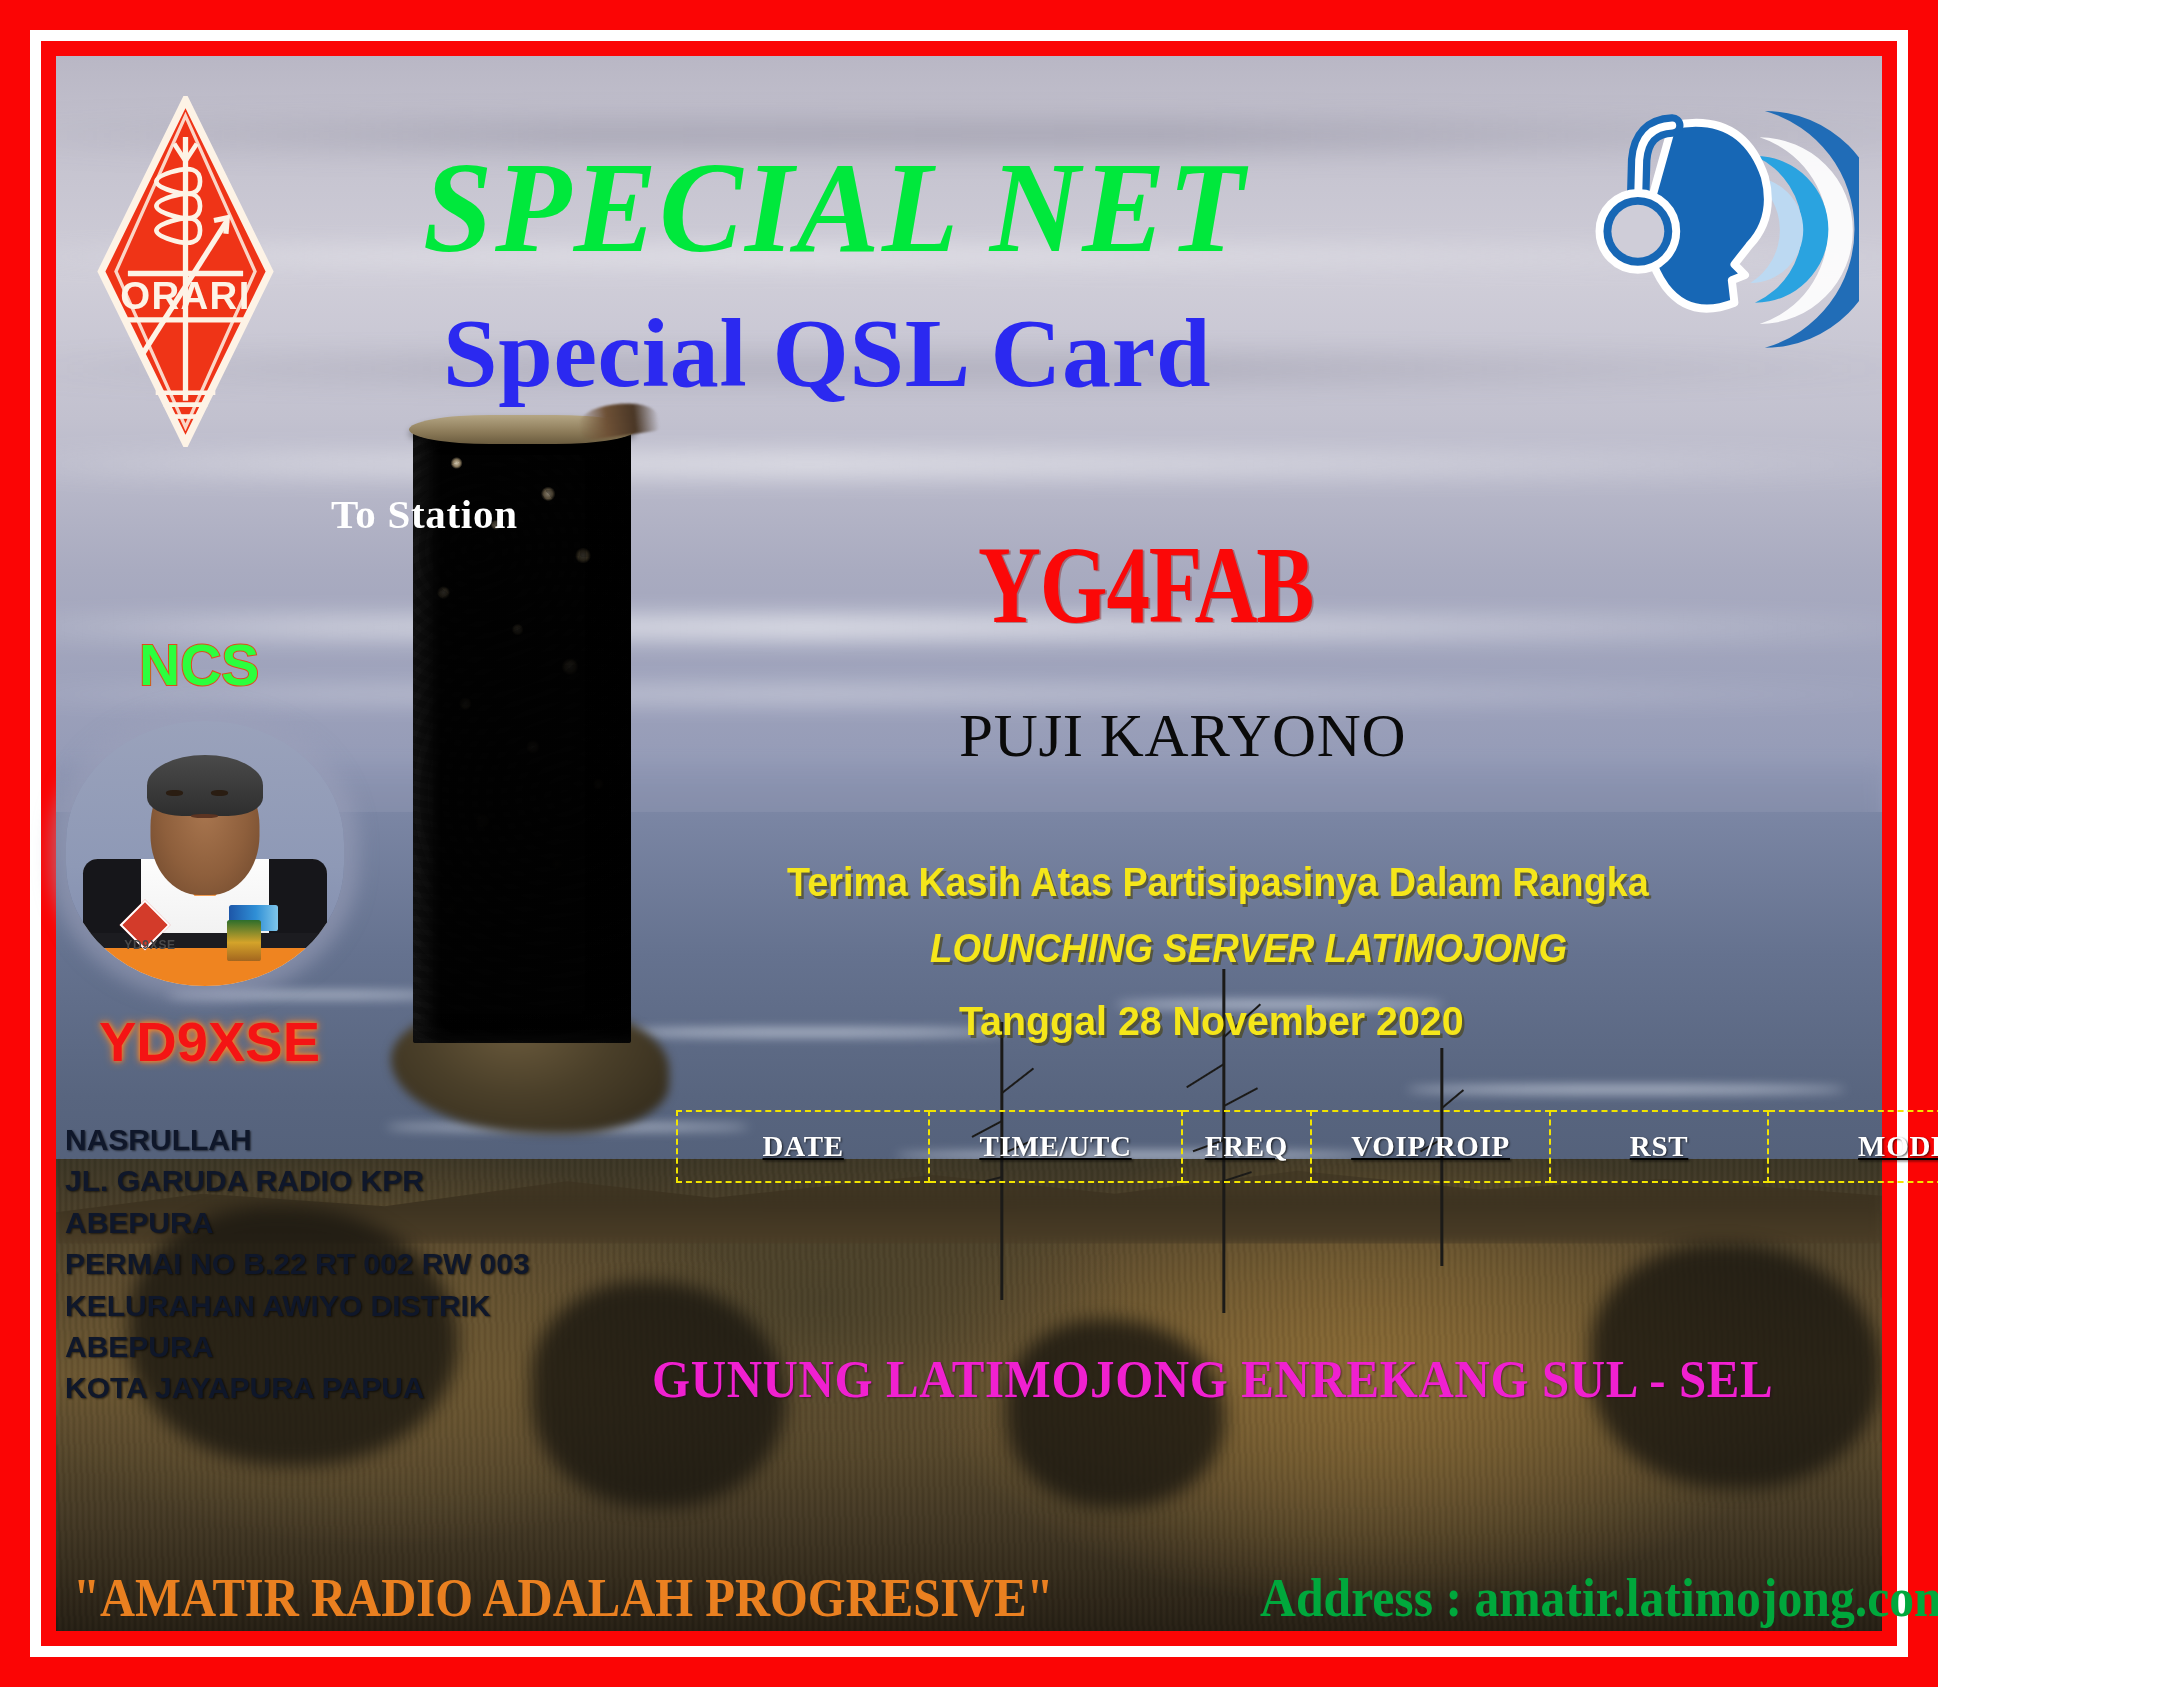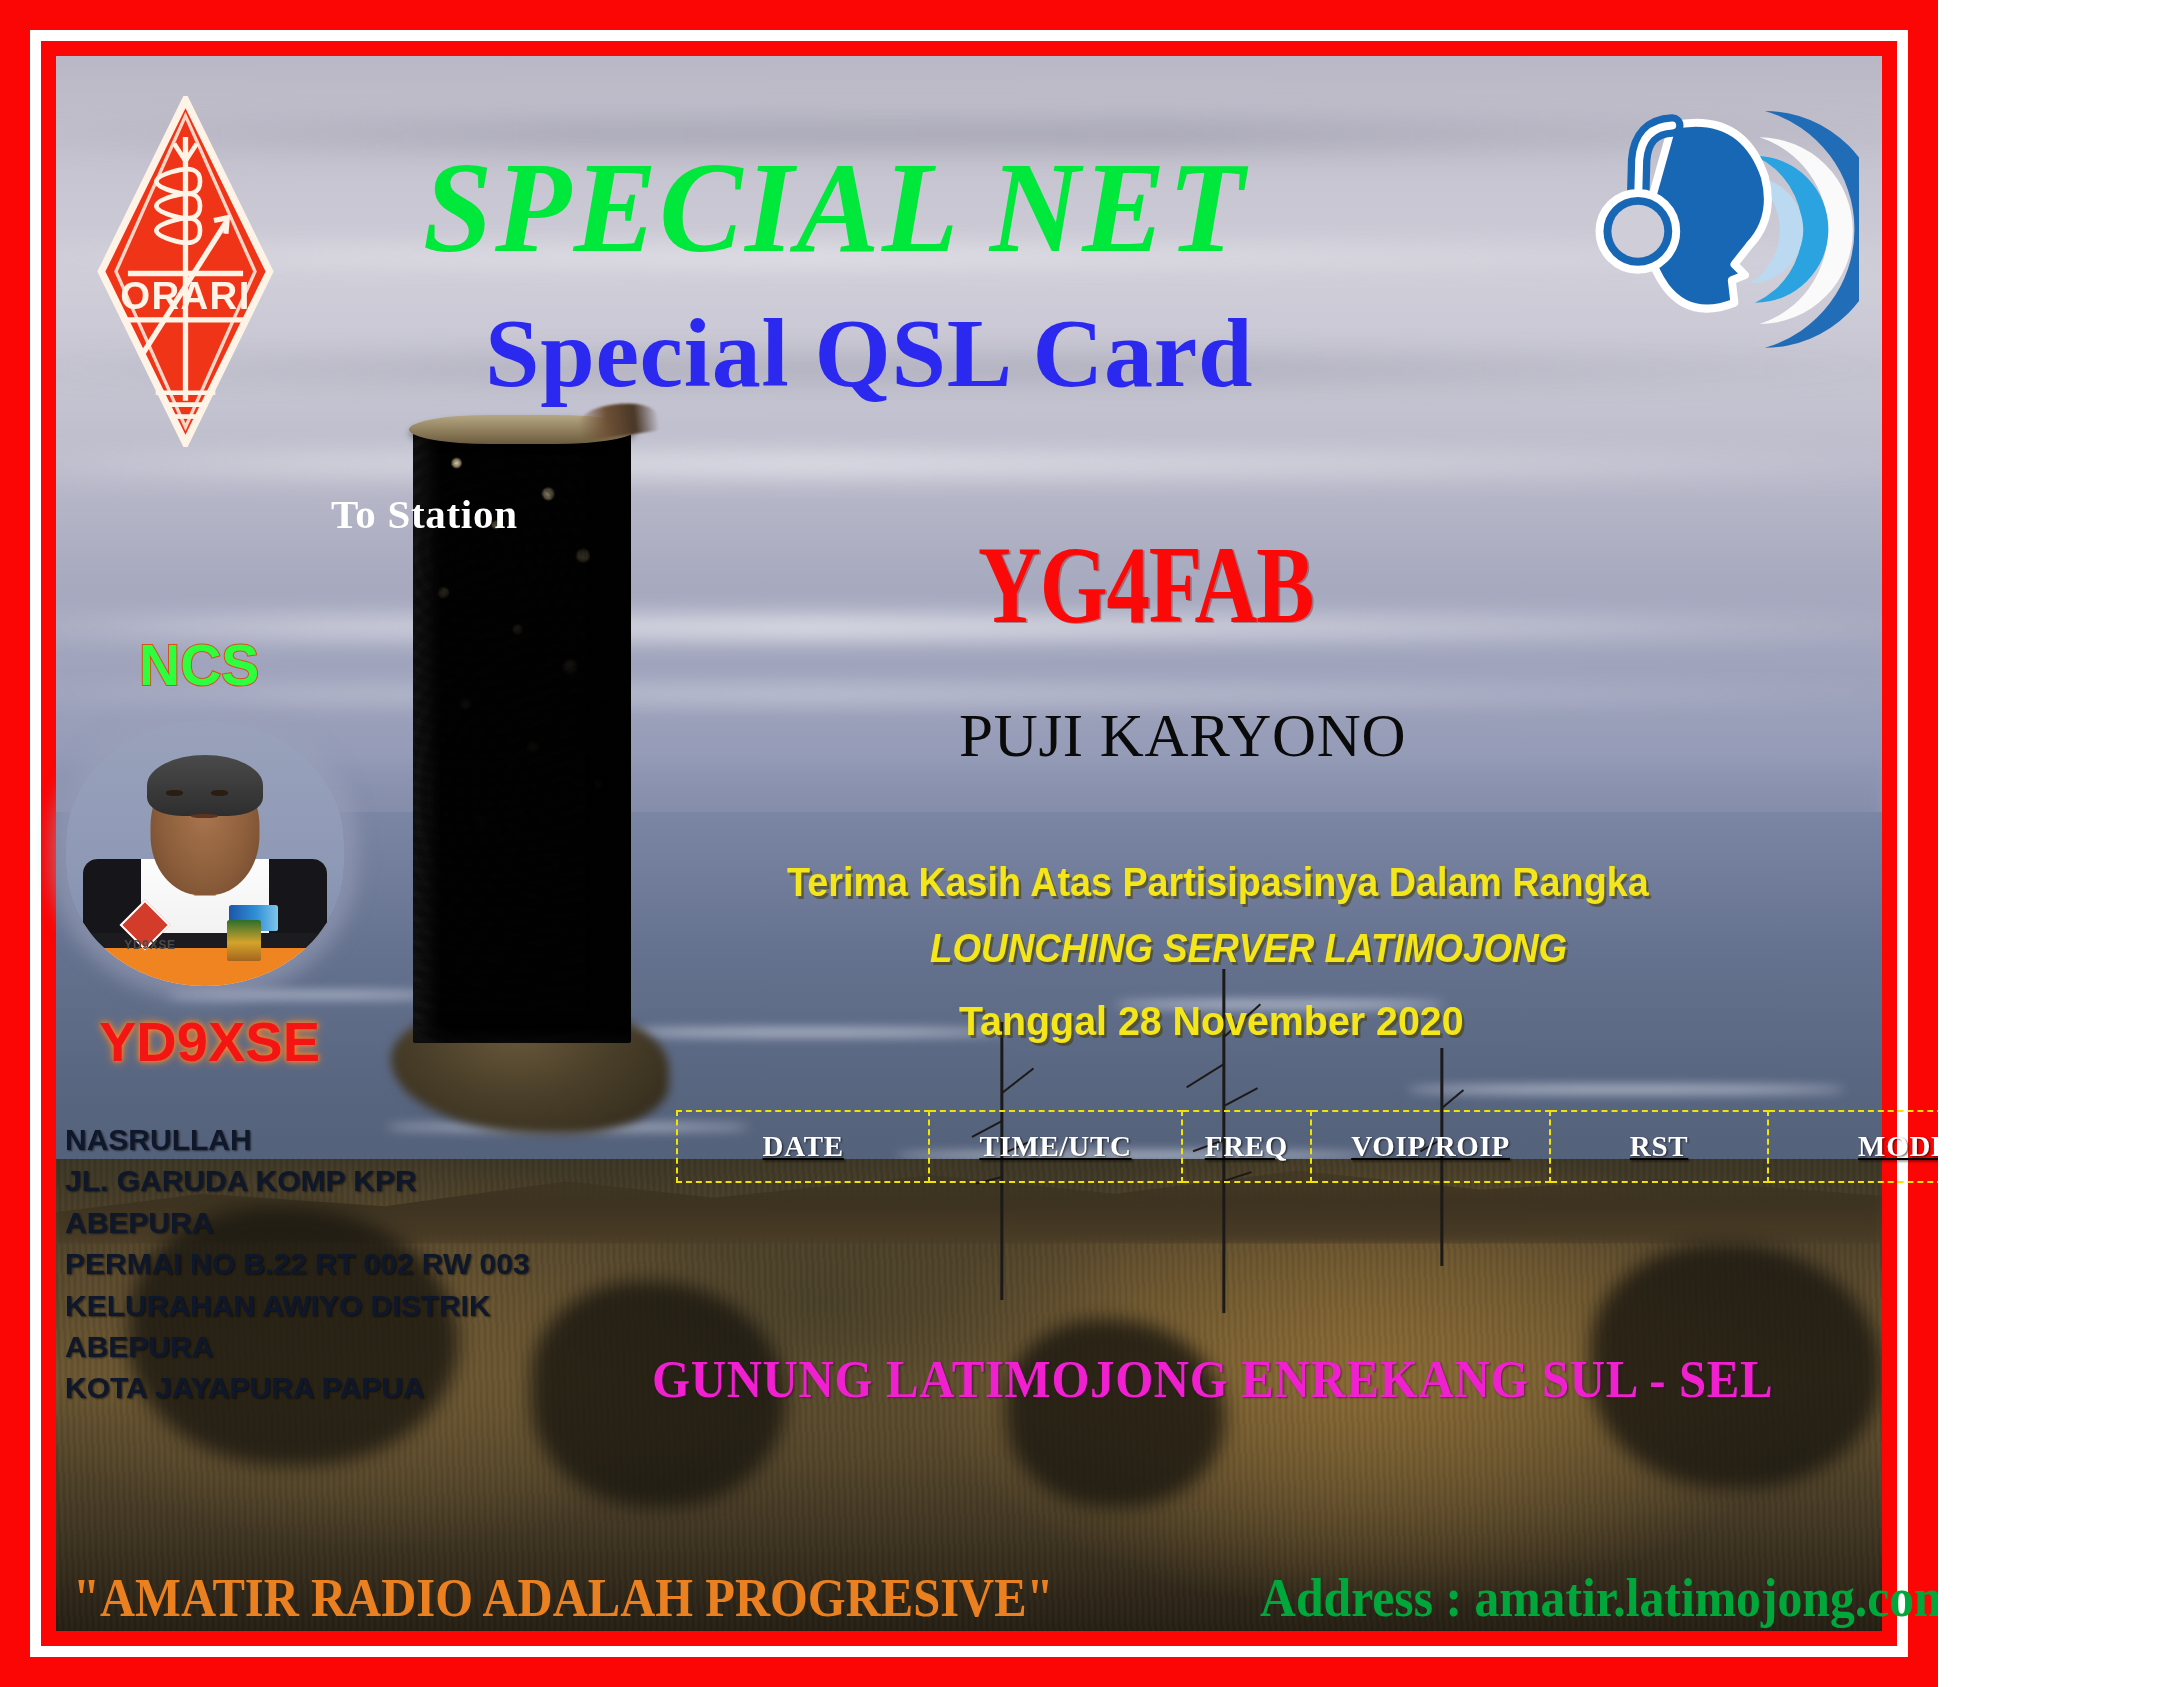--- a/index.html
+++ b/index.html
@@ -193,21 +193,21 @@
     font-family:"Liberation Serif", serif;
     font-weight:bold; font-style:italic;
     font-size:130px; line-height:1;
     color:#00e83c;
     letter-spacing:2.6px;
     transform:scaleX(.96);
     transform-origin:left center;
     white-space:nowrap;
   }
   .t-qsl-card{
-    position:absolute; left:485px; top:304px;
+    position:absolute; left:443px; top:304px;
     font-family:"Liberation Serif", serif;
     font-weight:bold;
     font-size:98px; line-height:1;
     color:#2b29f0;
     letter-spacing:0.7px;
     white-space:nowrap;
   }
   .t-to-station{
     position:absolute; left:331px; top:490px;
     font-family:"Liberation Serif", serif;
@@ -545,21 +545,21 @@
       <div class="po-hair"></div>
       <div class="po-eye l"></div>
       <div class="po-eye r"></div>
       <div class="po-mouth"></div>
     </div>
 
     <div class="t-yd9xse">YD9XSE</div>
 
     <div class="addr">
       <div>NASRULLAH</div>
-      <div>JL. GARUDA KOMP KPR</div>
+      <div>JL. GARUDA RADIO KPR</div>
       <div>ABEPURA</div>
       <div>PERMAI NO B.22 RT 002 RW 003</div>
       <div>KELURAHAN AWIYO DISTRIK</div>
       <div>ABEPURA</div>
       <div>KOTA JAYAPURA PAPUA</div>
     </div>
 
     <div class="t-callsign">YG4FAB</div>
 
     <div class="t-opname">PUJI KARYONO</div>

